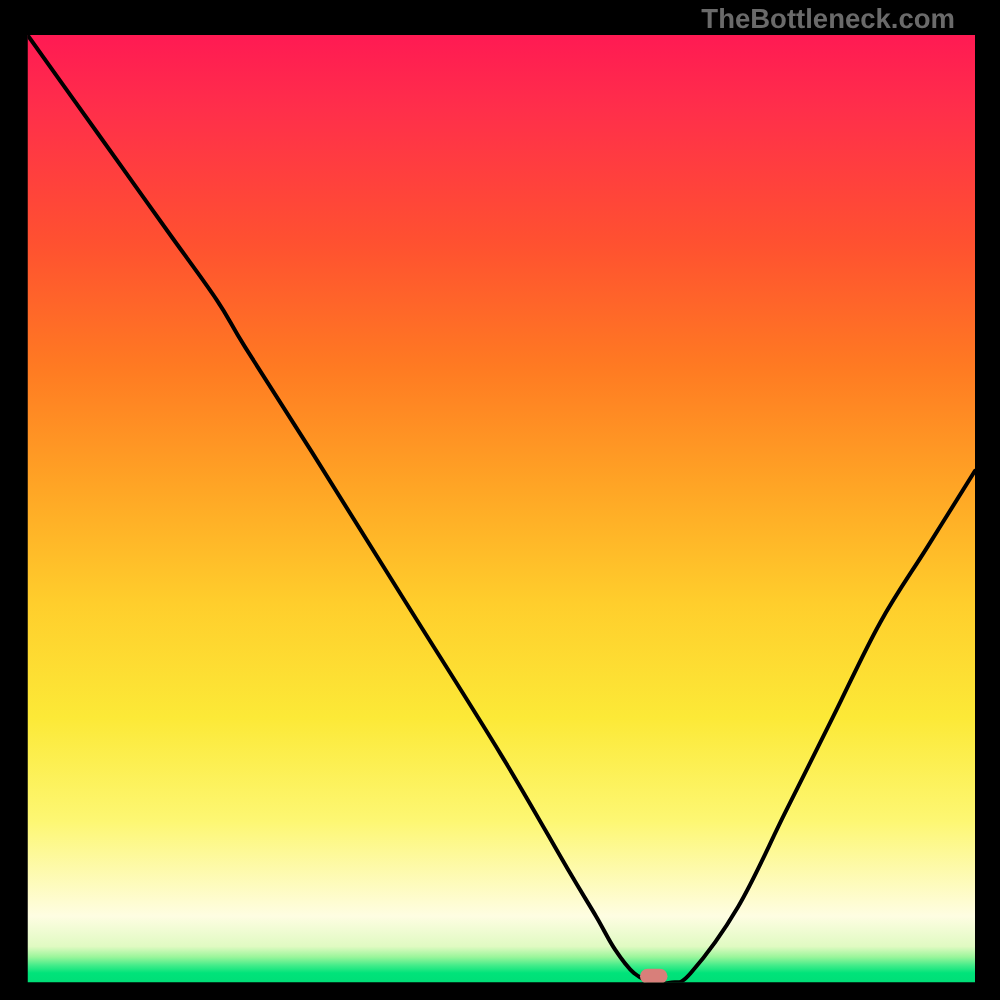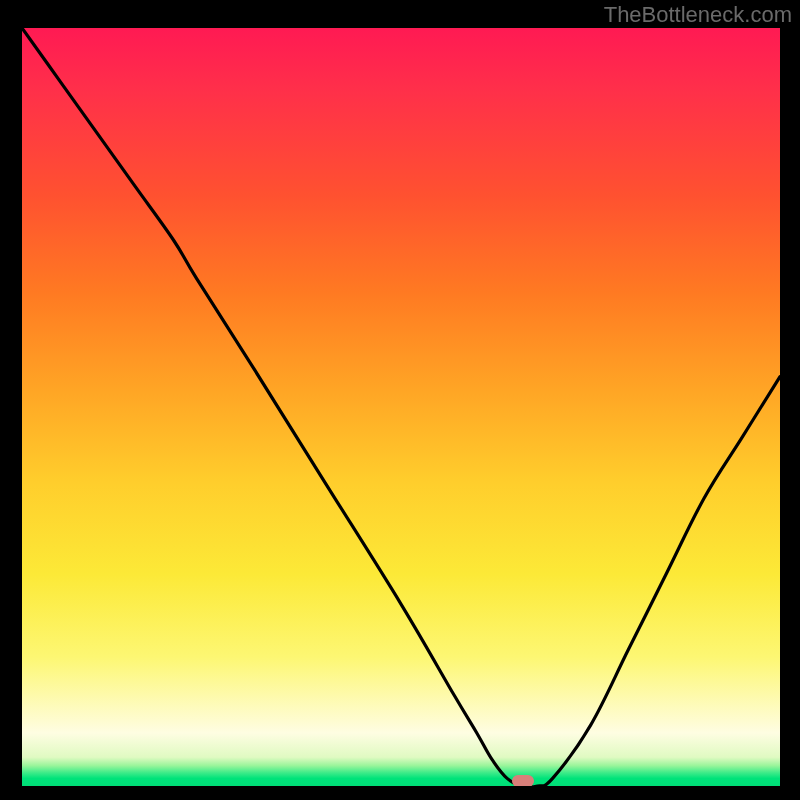--- a/index.html
+++ b/index.html
@@ -12,25 +12,25 @@
   }
   .container {
     position: relative;
     width: 800px;
     height: 800px;
     background: #000;
   }
   .watermark {
     position: absolute;
     top: 2px;
-    right: 8px;
+    right: 36px;
     color: #6a6a6a;
     font-family: Arial, Helvetica, sans-serif;
     font-size: 22px;
-    font-weight: 400;
+    font-weight: 700;
     letter-spacing: 0px;
     z-index: 10;
     text-align: center;
   }
   .plot {
     position: absolute;
     left: 22px;
     top: 28px;
     width: 758px;
     height: 758px;

